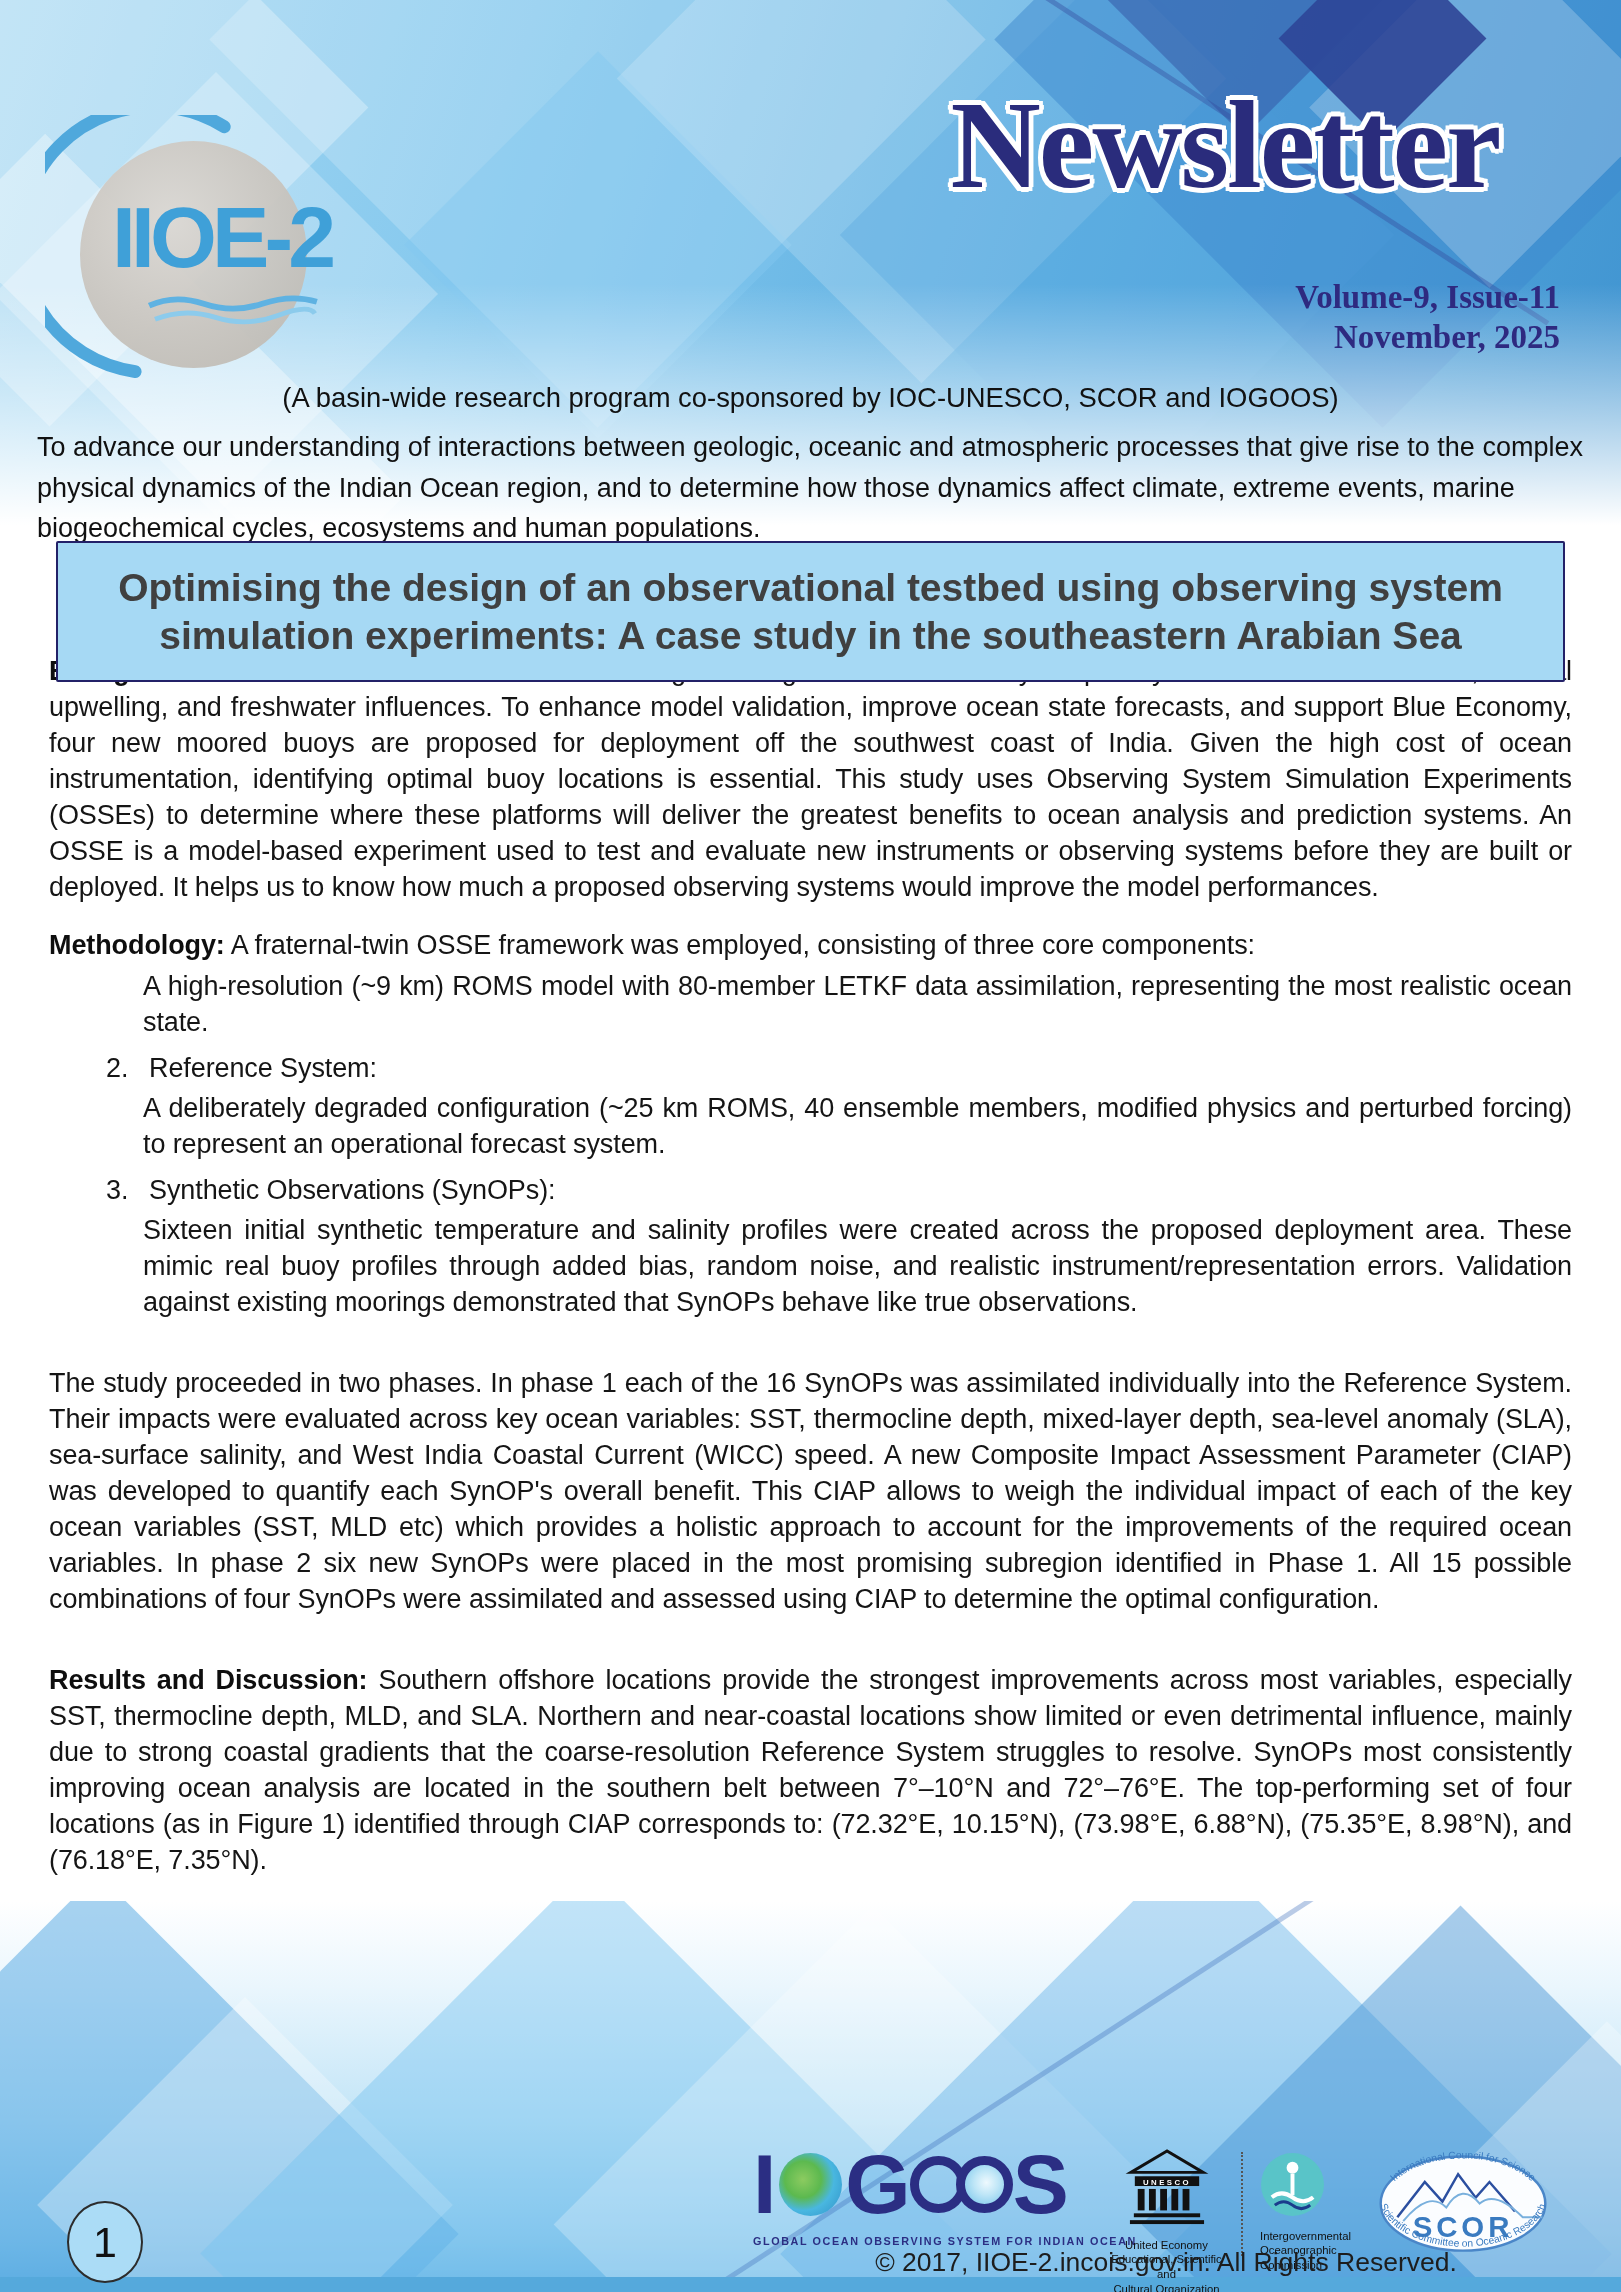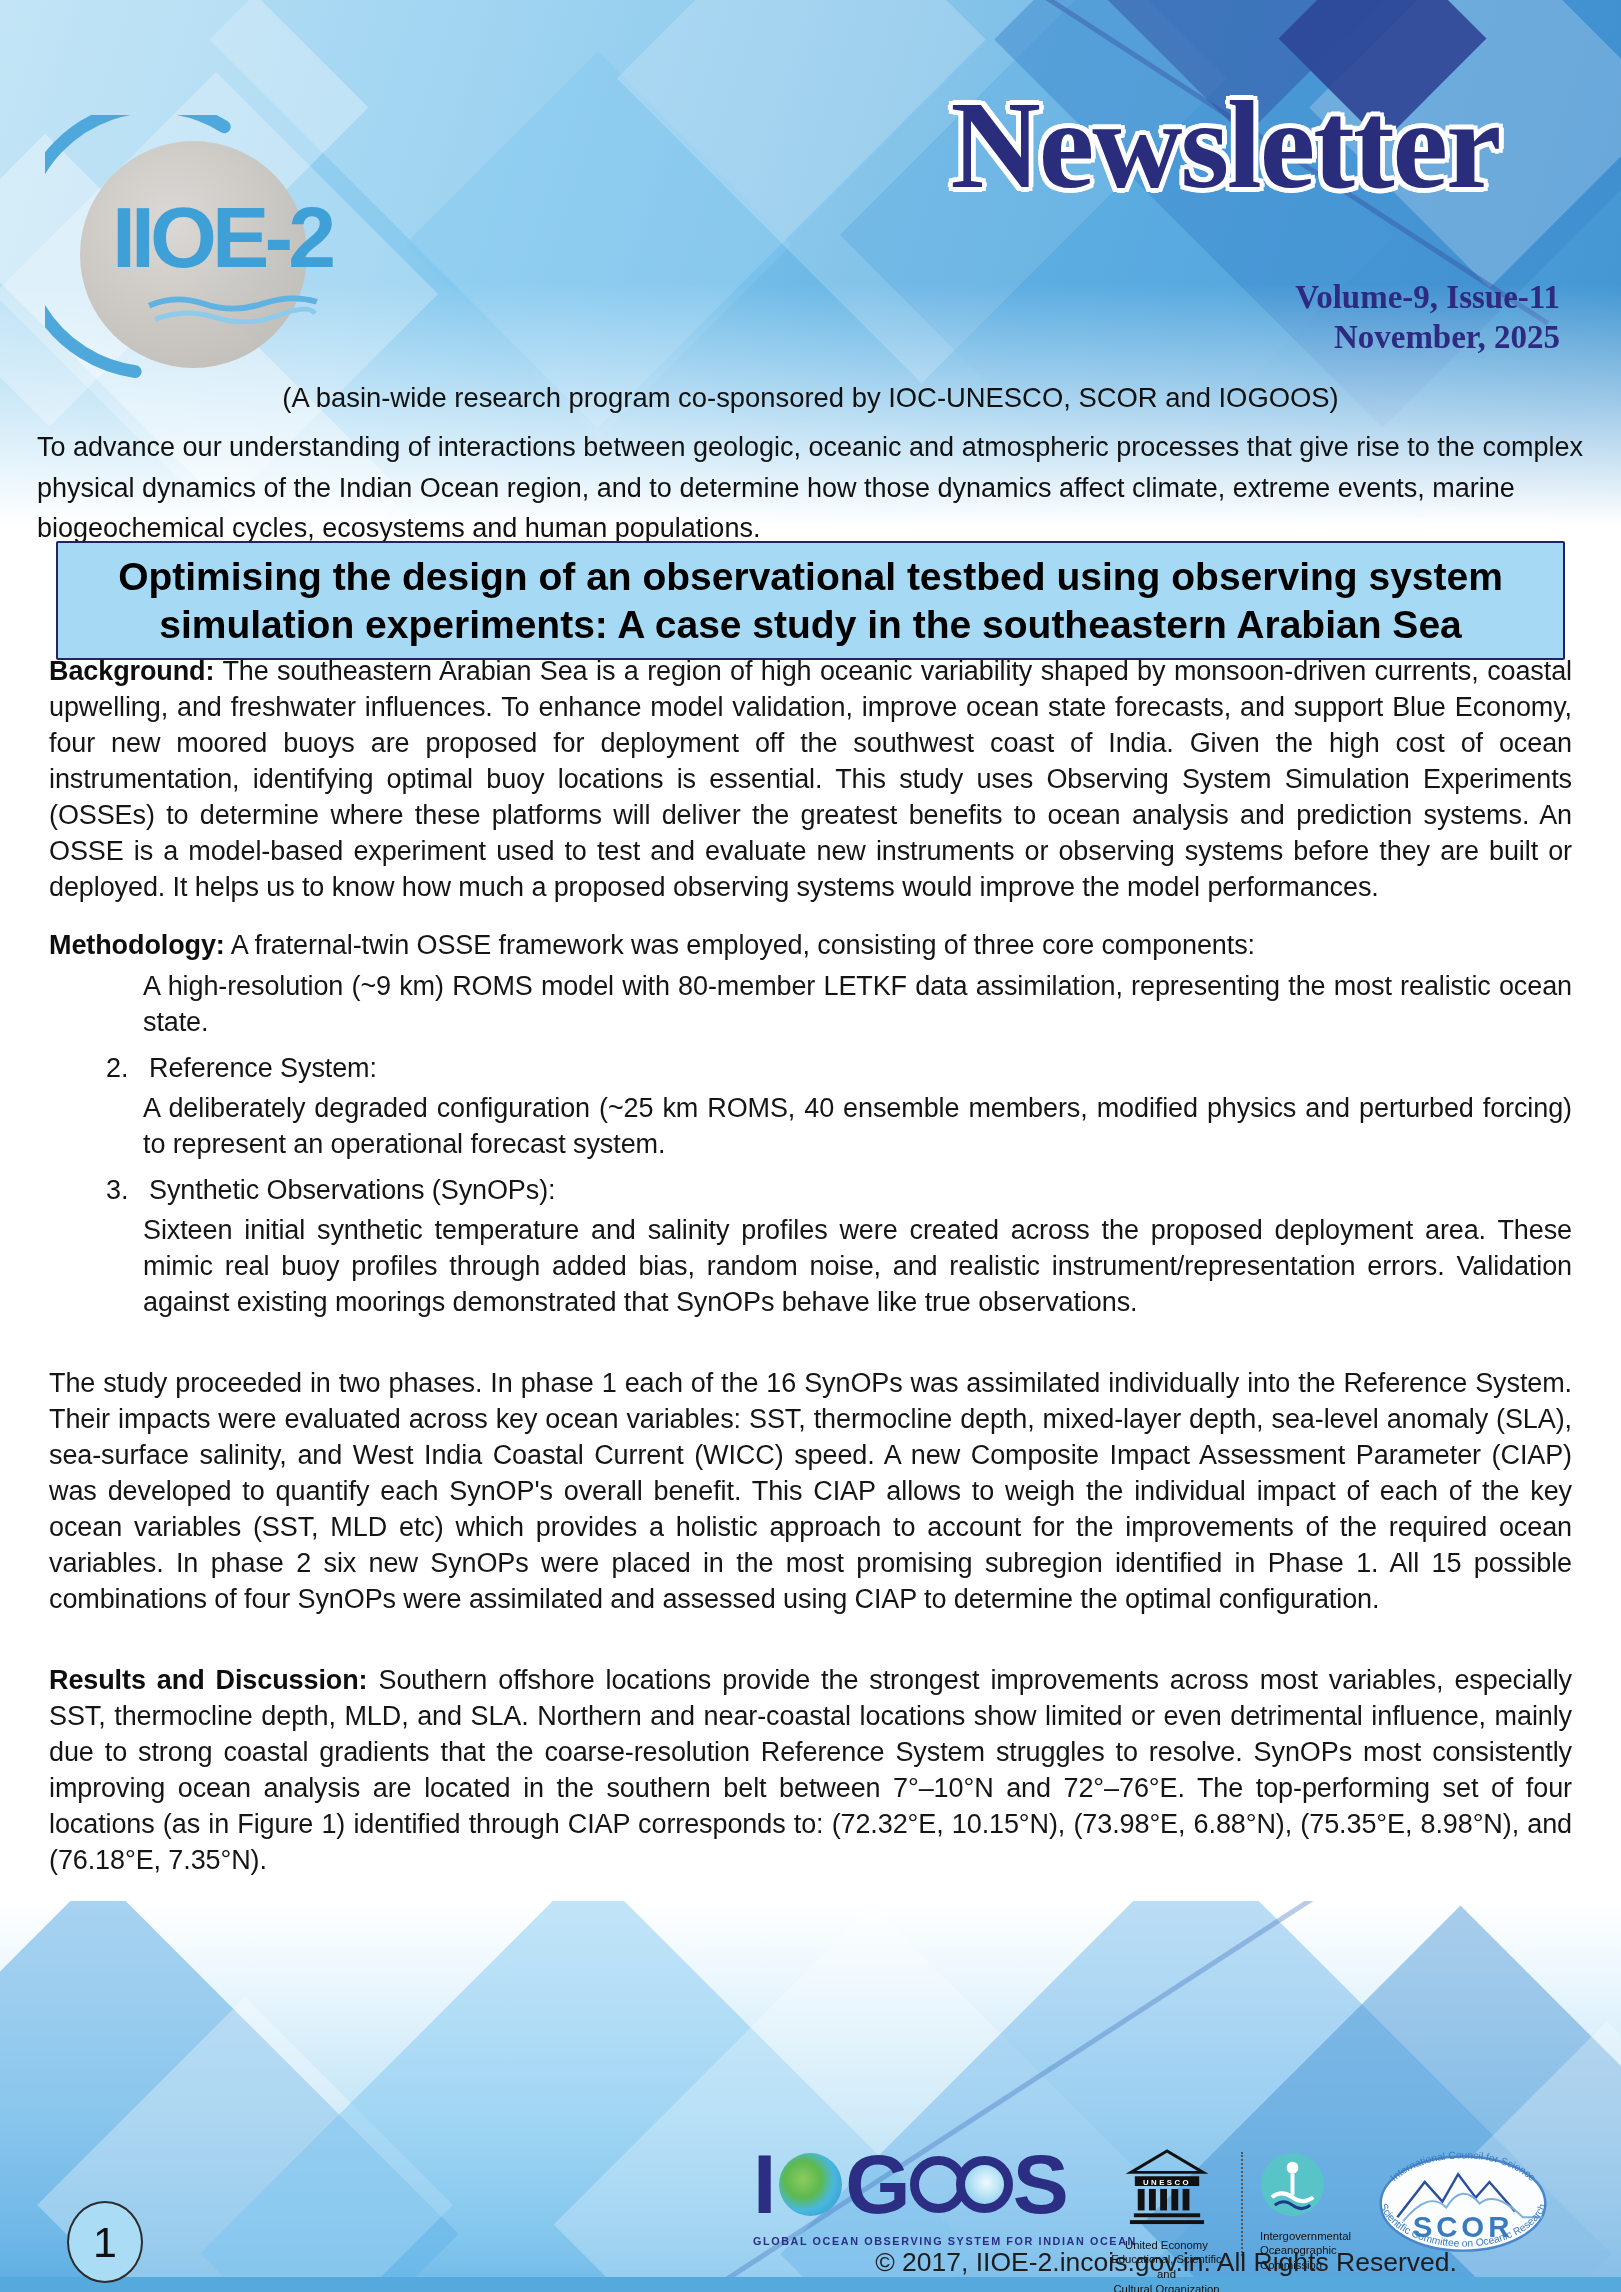--- a/index.html
+++ b/index.html
@@ -41,22 +41,22 @@
   .volume { position:absolute; right:61px; top:278px; text-align:right; z-index:4;
     font-family:"Liberation Serif","DejaVu Serif",serif; font-weight:bold; font-size:33px;
     color:#2e2a80; line-height:1.2; }
   
   .subtitle { position:absolute; left:0; top:382px; width:1621px; text-align:center; z-index:4;
     font-size:27.4px; color:#111; }
   .mission { position:absolute; left:37px; top:427px; width:1547px; text-align:left; z-index:4;
     font-size:27px; line-height:1.5; color:#111; }
   
   .title-box { position:absolute; left:56px; top:541px; width:1509px; box-sizing:border-box; z-index:4;
-    background:#a6d9f4; border:2.9px solid #232168; border-radius:2px; padding:10px 39px;
-    text-align:center; font-size:39px; font-weight:bold; color:#000000; line-height:1.22; }
+    background:#a6d9f4; border:2.9px solid #232168; border-radius:2px; padding:21px 39px;
+    text-align:center; font-size:39px; font-weight:bold; color:#404040; line-height:1.22; }
   .copy { position:absolute; left:49px; top:653px; width:1523px; z-index:3;
     font-size:27px; line-height:36px; text-align:justify; color:#151515; letter-spacing:-0.1px; }
   .copy p { margin:0 0 21.6px 0; }
   .copy b { color:#0e0e0e; }
   .m-intro { margin-bottom:5.9px !important; }
   .item-head { margin:9.8px 0 3.9px 0 !important; padding-left:57px; text-align:left; }
   .item-num { display:inline-block; width:43px; }
   .item-body { margin:0 0 7.8px 0 !important; padding-left:94px; }
   .gap { margin-top:45px !important; }
   

